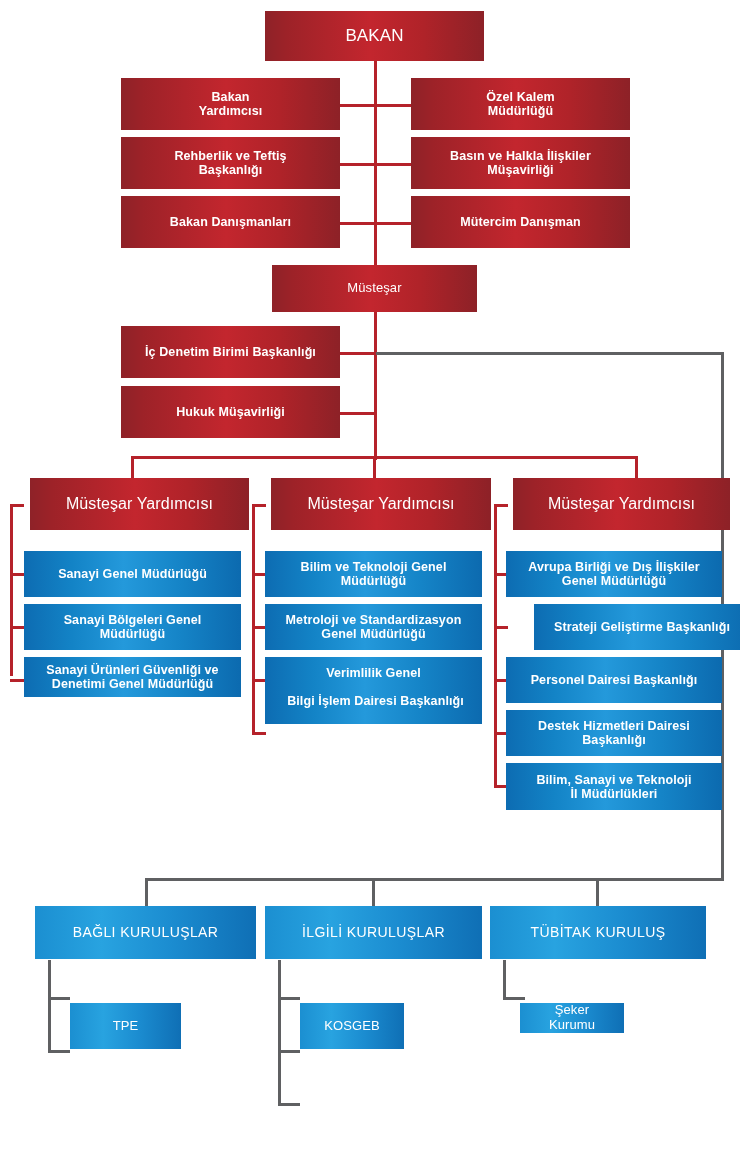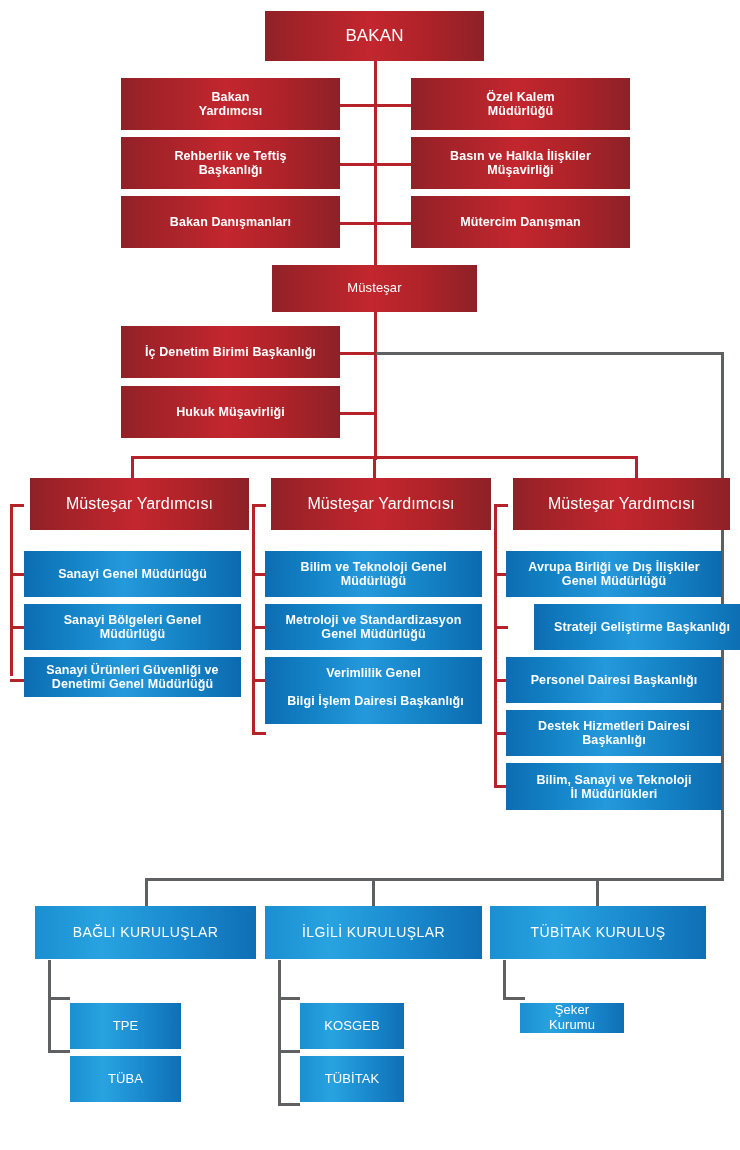--- a/index.html
+++ b/index.html
@@ -149,20 +149,18 @@
   <div class="box blue t-unit" style="left:534px;top:604px;width:216px;height:46px;">Strateji Geliştirme Başkanlığı</div>
   <div class="box blue t-unit" style="left:506px;top:657px;width:216px;height:46px;">Personel Dairesi Başkanlığı</div>
   <div class="box blue t-unit" style="left:506px;top:710px;width:216px;height:46px;">Destek Hizmetleri Dairesi<br>Başkanlığı</div>
   <div class="box blue t-unit" style="left:506px;top:763px;width:216px;height:47px;">Bilim, Sanayi ve Teknoloji<br>İl Müdürlükleri</div>
 
   <div class="box blue-dark t-group" style="left:35px;top:906px;width:221px;height:53px;">BAĞLI KURULUŞLAR</div>
   <div class="box blue-dark t-group" style="left:265px;top:906px;width:217px;height:53px;">İLGİLİ KURULUŞLAR</div>
   <div class="box blue-dark t-group" style="left:490px;top:906px;width:216px;height:53px;">TÜBİTAK KURULUŞ</div>
 
   <div class="box blue-dark t-sub" style="left:70px;top:975px;width:111px;height:46px;">TPE</div>
-  <div class="box blue-dark t-sub" style="left:70px;top:1028px;width:111px;height:46px;">TÜBA</div>
 
   <div class="box blue-dark t-sub" style="left:300px;top:975px;width:104px;height:46px;">KOSGEB</div>
-  <div class="box blue-dark t-sub" style="left:300px;top:1028px;width:104px;height:46px;">TÜBİTAK</div>
 
   <div class="box blue-dark t-sub" style="left:520px;top:975px;width:104px;height:30px;">Şeker<br>Kurumu</div>
 
 </div>
 
 </body></html>

